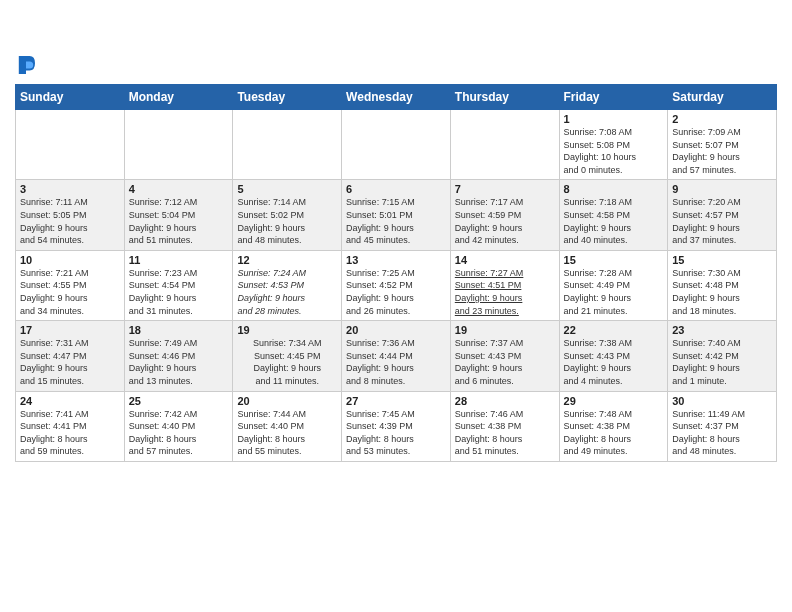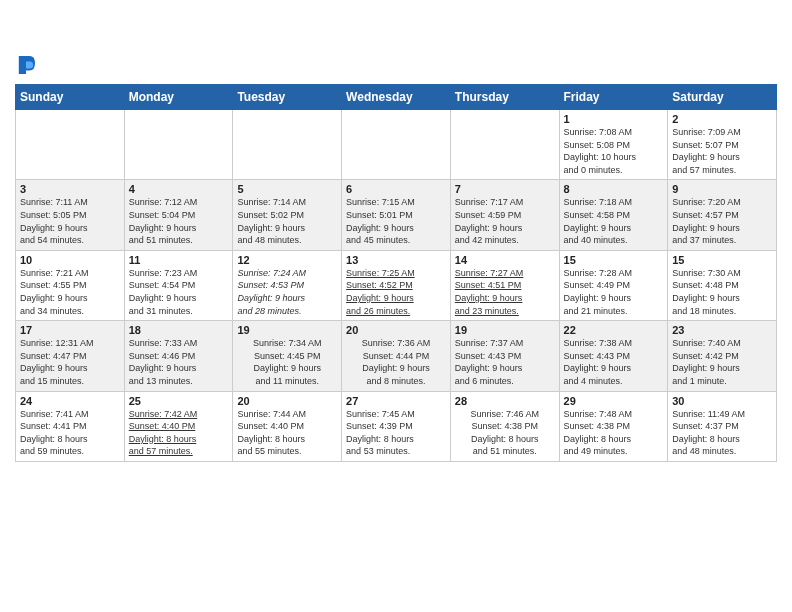--- a/index.html
+++ b/index.html
@@ -235,21 +235,21 @@
           </td>
           <td>
             <span class="day-num">12</span>
             <div class="day-info" style="white-space: pre-line; font-style: italic;">Sunrise: 7:24 AM
 Sunset: 4:53 PM
 Daylight: 9 hours
 and 28 minutes.</div>
           </td>
           <td>
             <span class="day-num">13</span>
-            <div class="day-info" style="white-space: pre-line; text-decoration: underline;">Sunrise: 7:25 AM
+            <div class="day-info" style="white-space: pre-line;">Sunrise: 7:25 AM
 Sunset: 4:52 PM
 Daylight: 9 hours
 and 26 minutes.</div>
           </td>
           <td>
             <span class="day-num">14</span>
             <div class="day-info" style="white-space: pre-line; text-decoration: underline;">Sunrise: 7:27 AM
 Sunset: 4:51 PM
 Daylight: 9 hours
 and 23 minutes.</div>
@@ -265,42 +265,42 @@
             <span class="day-num">15</span>
             <div class="day-info" style="white-space: pre-line;">Sunrise: 7:30 AM
 Sunset: 4:48 PM
 Daylight: 9 hours
 and 18 minutes.</div>
           </td>
         </tr>
         <tr>
           <td>
             <span class="day-num">17</span>
-            <div class="day-info" style="white-space: pre-line;">Sunrise: 12:31 AM
+            <div class="day-info" style="white-space: pre-line;">Sunrise: 7:31 AM
 Sunset: 4:47 PM
 Daylight: 9 hours
 and 15 minutes.</div>
           </td>
           <td>
             <span class="day-num">18</span>
-            <div class="day-info" style="white-space: pre-line;">Sunrise: 7:33 AM
+            <div class="day-info" style="white-space: pre-line;">Sunrise: 7:49 AM
 Sunset: 4:46 PM
 Daylight: 9 hours
 and 13 minutes.</div>
           </td>
           <td>
             <span class="day-num">19</span>
             <div class="day-info" style="white-space: pre-line; text-align: center;">Sunrise: 7:34 AM
 Sunset: 4:45 PM
 Daylight: 9 hours
 and 11 minutes.</div>
           </td>
           <td>
             <span class="day-num">20</span>
-            <div class="day-info" style="white-space: pre-line; text-align: center;">Sunrise: 7:36 AM
+            <div class="day-info" style="white-space: pre-line;">Sunrise: 7:36 AM
 Sunset: 4:44 PM
 Daylight: 9 hours
 and 8 minutes.</div>
           </td>
           <td>
             <span class="day-num">19</span>
             <div class="day-info" style="white-space: pre-line;">Sunrise: 7:37 AM
 Sunset: 4:43 PM
 Daylight: 9 hours
 and 6 minutes.</div>
@@ -323,42 +323,42 @@
         <tr>
           <td>
             <span class="day-num">24</span>
             <div class="day-info" style="white-space: pre-line;">Sunrise: 7:41 AM
 Sunset: 4:41 PM
 Daylight: 8 hours
 and 59 minutes.</div>
           </td>
           <td>
             <span class="day-num">25</span>
-            <div class="day-info" style="white-space: pre-line; text-decoration: underline;">Sunrise: 7:42 AM
+            <div class="day-info" style="white-space: pre-line;">Sunrise: 7:42 AM
 Sunset: 4:40 PM
 Daylight: 8 hours
 and 57 minutes.</div>
           </td>
           <td>
             <span class="day-num">20</span>
             <div class="day-info" style="white-space: pre-line;">Sunrise: 7:44 AM
 Sunset: 4:40 PM
 Daylight: 8 hours
 and 55 minutes.</div>
           </td>
           <td>
             <span class="day-num">27</span>
             <div class="day-info" style="white-space: pre-line;">Sunrise: 7:45 AM
 Sunset: 4:39 PM
 Daylight: 8 hours
 and 53 minutes.</div>
           </td>
           <td>
             <span class="day-num">28</span>
-            <div class="day-info" style="white-space: pre-line; text-align: center;">Sunrise: 7:46 AM
+            <div class="day-info" style="white-space: pre-line;">Sunrise: 7:46 AM
 Sunset: 4:38 PM
 Daylight: 8 hours
 and 51 minutes.</div>
           </td>
           <td>
             <span class="day-num">29</span>
             <div class="day-info" style="white-space: pre-line;">Sunrise: 7:48 AM
 Sunset: 4:38 PM
 Daylight: 8 hours
 and 49 minutes.</div>

